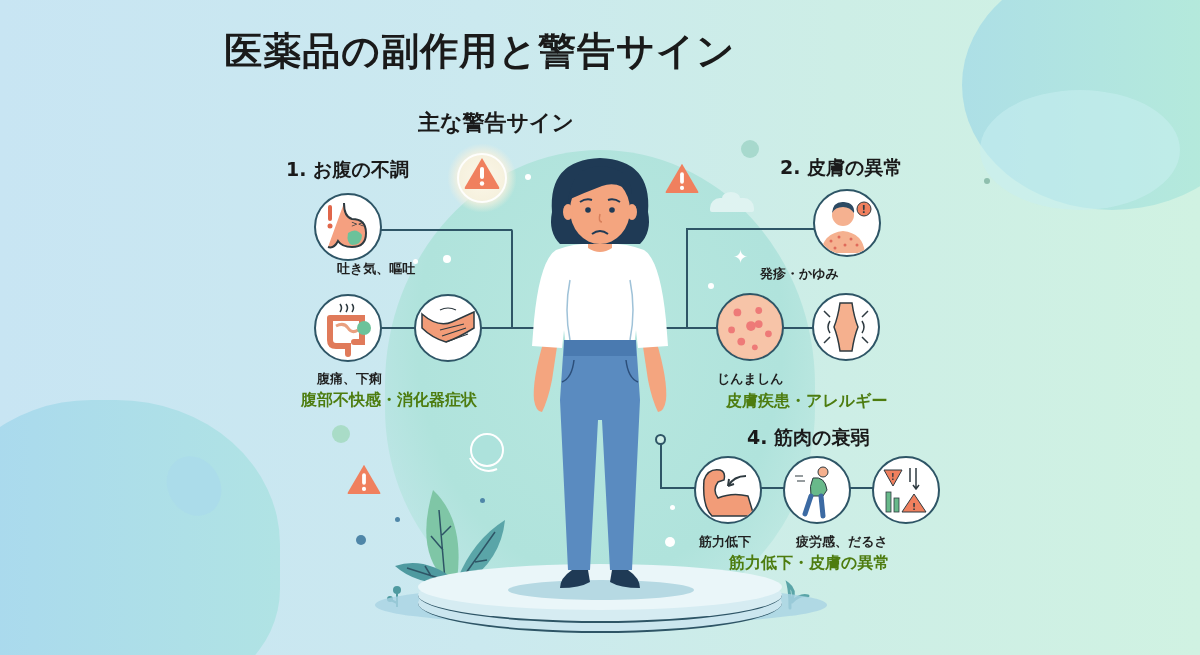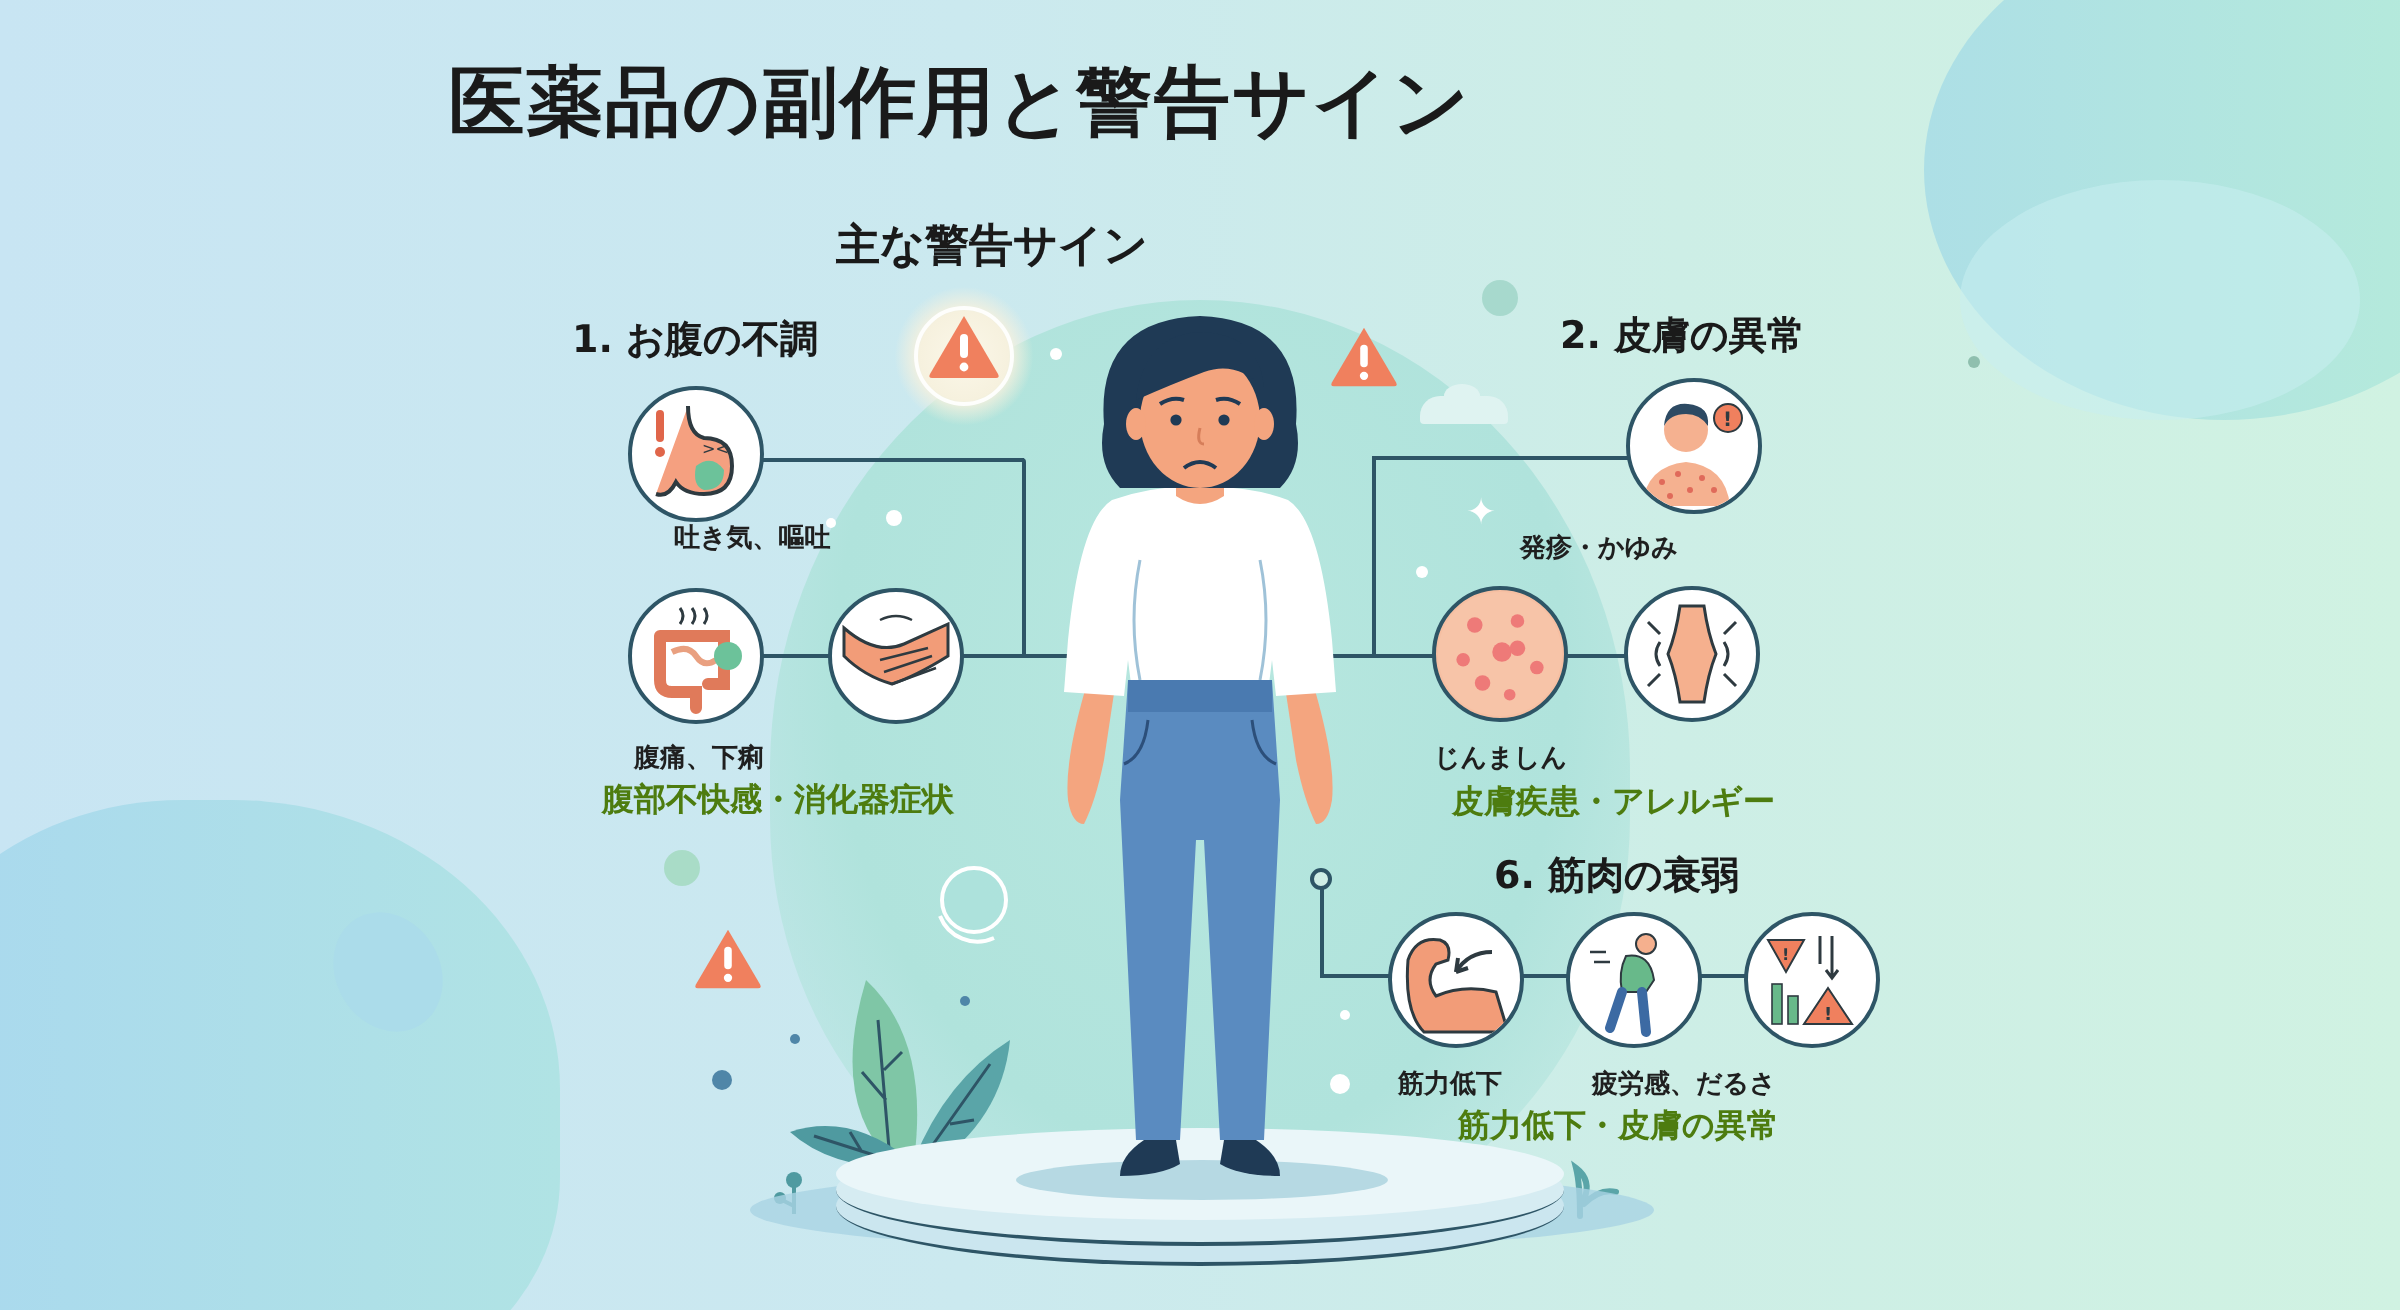--- a/index.html
+++ b/index.html
@@ -177,21 +177,21 @@
 <div class="abs icon-circle" style="left:812px;top:293px;">
   <svg width="60" height="60" viewBox="0 0 60 60">
     <path d="M24 6 Q22 20 18 30 Q22 40 24 54 H36 Q38 40 42 30 Q38 20 36 6Z" fill="#f5b08e" stroke="#2e3a40" stroke-width="1.5"></path>
     <path d="M8 14 l6 6 M52 14 l-6 6 M8 46 l6 -6 M52 46 l-6 -6" stroke="#2e3a40" stroke-width="1.5"></path>
     <path d="M14 24 Q10 30 14 36 M46 24 Q50 30 46 36" stroke="#2e3a40" stroke-width="1.5" fill="none"></path>
   </svg>
 </div>
 
 <div class="abs group-label" style="left:726px;top:391px;">皮膚疾患・アレルギー</div>
 
-<div class="abs sec-title" style="left:747px;top:425px;">6. 筋肉の衰弱</div>
+<div class="abs sec-title" style="left:747px;top:425px;">4. 筋肉の衰弱</div>
 
 <div class="abs icon-circle" style="left:694px;top:456px;">
   <svg width="60" height="60" viewBox="0 0 60 60">
     <path d="M6 20 Q10 8 22 10 Q28 12 26 20 L20 22 Q14 30 20 38 Q34 32 50 36 L56 56 H14 Q4 46 6 20Z" fill="#f29c78" stroke="#2e3a40" stroke-width="1.5"></path>
     <path d="M48 16 Q36 16 30 26" stroke="#2e3a40" stroke-width="2" fill="none"></path>
     <path d="M30 26 l1 -7 M30 26 l6 -2" stroke="#2e3a40" stroke-width="2"></path>
   </svg>
 </div>
 <div class="abs label" style="left:699px;top:533px;">筋力低下</div>
 

